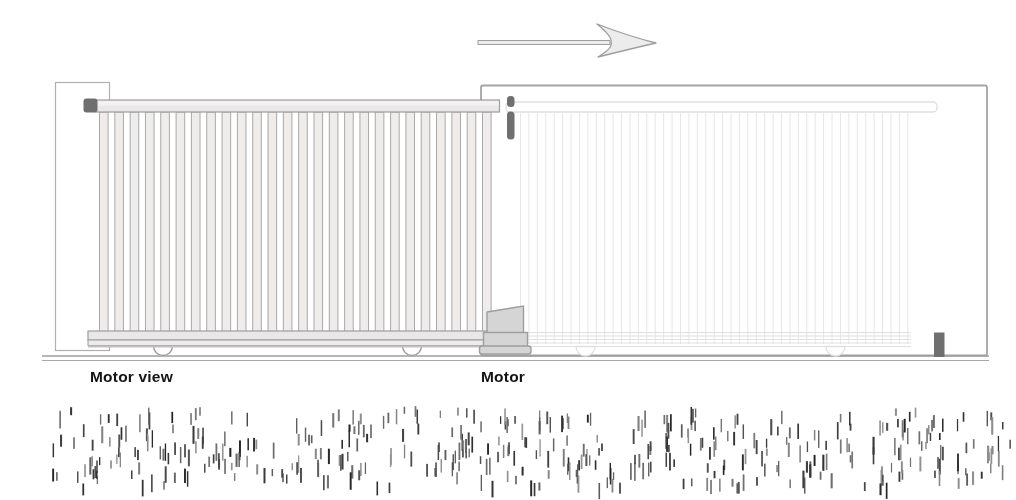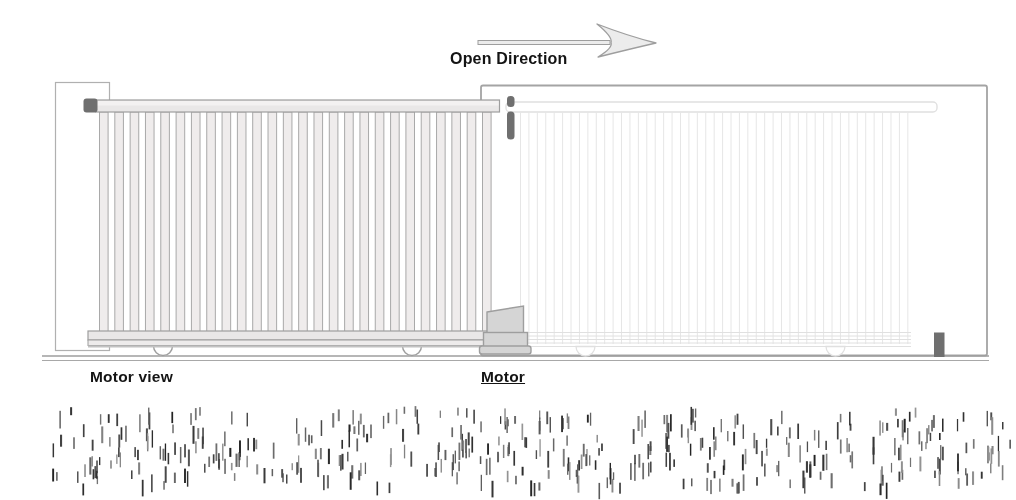--- a/index.html
+++ b/index.html
@@ -7,21 +7,21 @@
     position:relative;width:1016px;height:500px;background:#fff;overflow:hidden;
     font-family:"Liberation Sans", sans-serif;
   }
   svg{position:absolute;left:0;top:0;}
   .label{
     position:absolute;font-weight:bold;color:#141414;font-size:15.5px;
     letter-spacing:0.2px;white-space:nowrap;
   }
   .label-open{left:450px;top:50px;font-size:16px;}
   .label-front{left:90px;top:368px;}
-  .label-motor{left:481px;top:368px;text-decoration:underline;}
+  .label-motor{left:481px;top:368px;}
 </style>
 </head>
 <body>
 
 <div class="stage" style="--outline: #9e9e9e; --frame-outline: #a4a4a4; --rail-fill: #e9e7e7; --rail-highlight: #f3f1f1; --dark-part: #6f6f6f; --motor-fill: #d5d5d5; --arrow-fill: #ececec; --ghost-outline: #e0e0e0;">
 
   <svg id="diagram" width="1016" height="500" viewBox="0 0 1016 500">
 
     <rect x="481" y="85.5" width="506" height="270" rx="2" fill="#ffffff" stroke="var(--frame-outline)" stroke-width="1.8"></rect>
 
@@ -574,16 +574,15 @@
         <rect x="120.6" y="427.3" width="1.73" height="12.5" fill="rgb(51,51,51)"></rect>
         <rect x="146.9" y="433.2" width="1.39" height="16.1" fill="rgb(144,144,144)"></rect>
         <rect x="348.5" y="430.6" width="1.52" height="16.7" fill="rgb(42,42,42)"></rect>
         <rect x="929.7" y="432.8" width="1.50" height="8.2" fill="rgb(69,69,69)"></rect>
         <rect x="598.2" y="448.1" width="1.73" height="7.5" fill="rgb(85,85,85)"></rect>
         <rect x="987.3" y="446.7" width="2.03" height="14.8" fill="rgb(144,144,144)"></rect>
         <rect x="465.1" y="439.0" width="1.85" height="13.9" fill="rgb(94,94,94)"></rect>
       </g>
   </svg>
 
-  <div class="label label-open">Open Direction</div>
   <div class="label label-front">Motor view</div>
   <div class="label label-motor">Motor</div>
 </div>
 
 </body></html>

